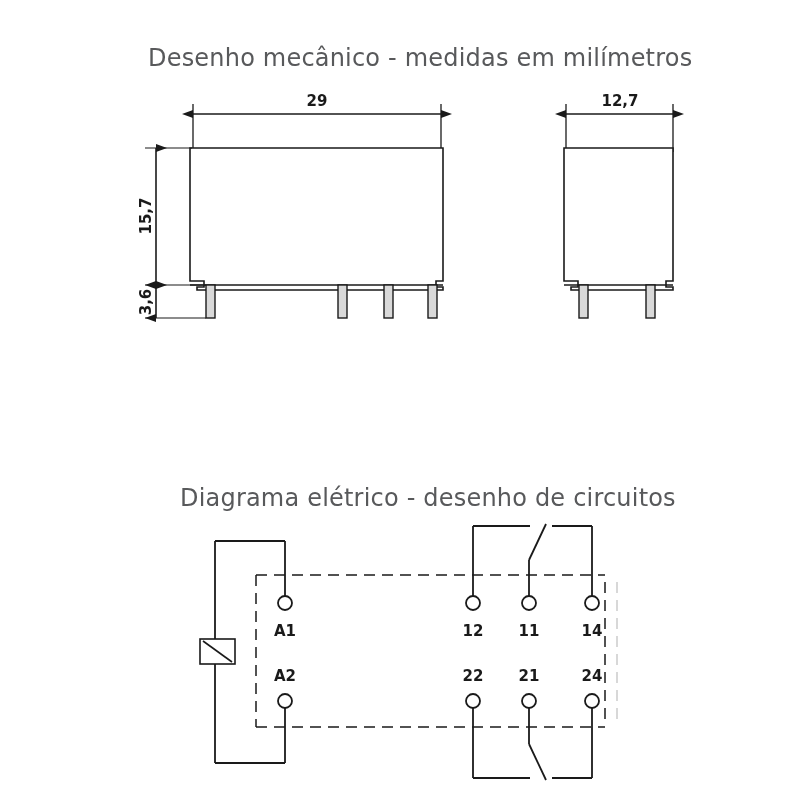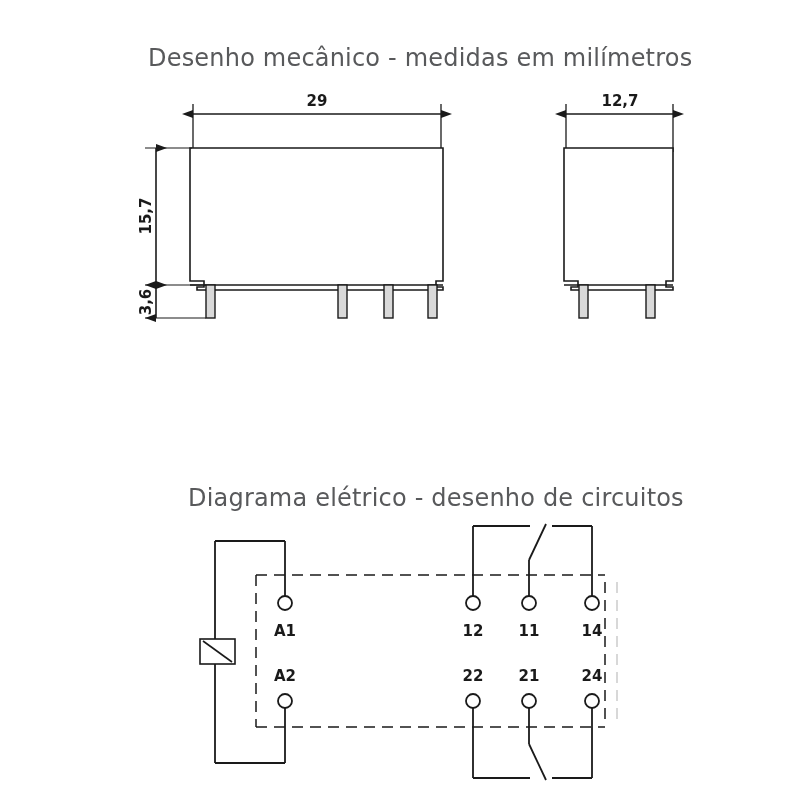--- a/index.html
+++ b/index.html
@@ -15,21 +15,21 @@
   .title{
     position:absolute;
     font-family:"DejaVu Sans", sans-serif;
     font-size:24px;
     font-weight:400;
     color:#58595b;
     letter-spacing:0.2px;
     white-space:nowrap;
   }
   #title-mech{left:148px;top:44px;}
-  #title-elec{left:188px;top:484px;}
+  #title-elec{left:180px;top:484px;}
   svg{position:absolute;left:0;top:0;display:block;}
   .dimtext{
     font-family:"DejaVu Sans", sans-serif;
     font-size:15px;
     font-weight:700;
     fill:#1a1a1a;
   }
   .termtext{
     font-family:"DejaVu Sans", sans-serif;
     font-size:15px;

